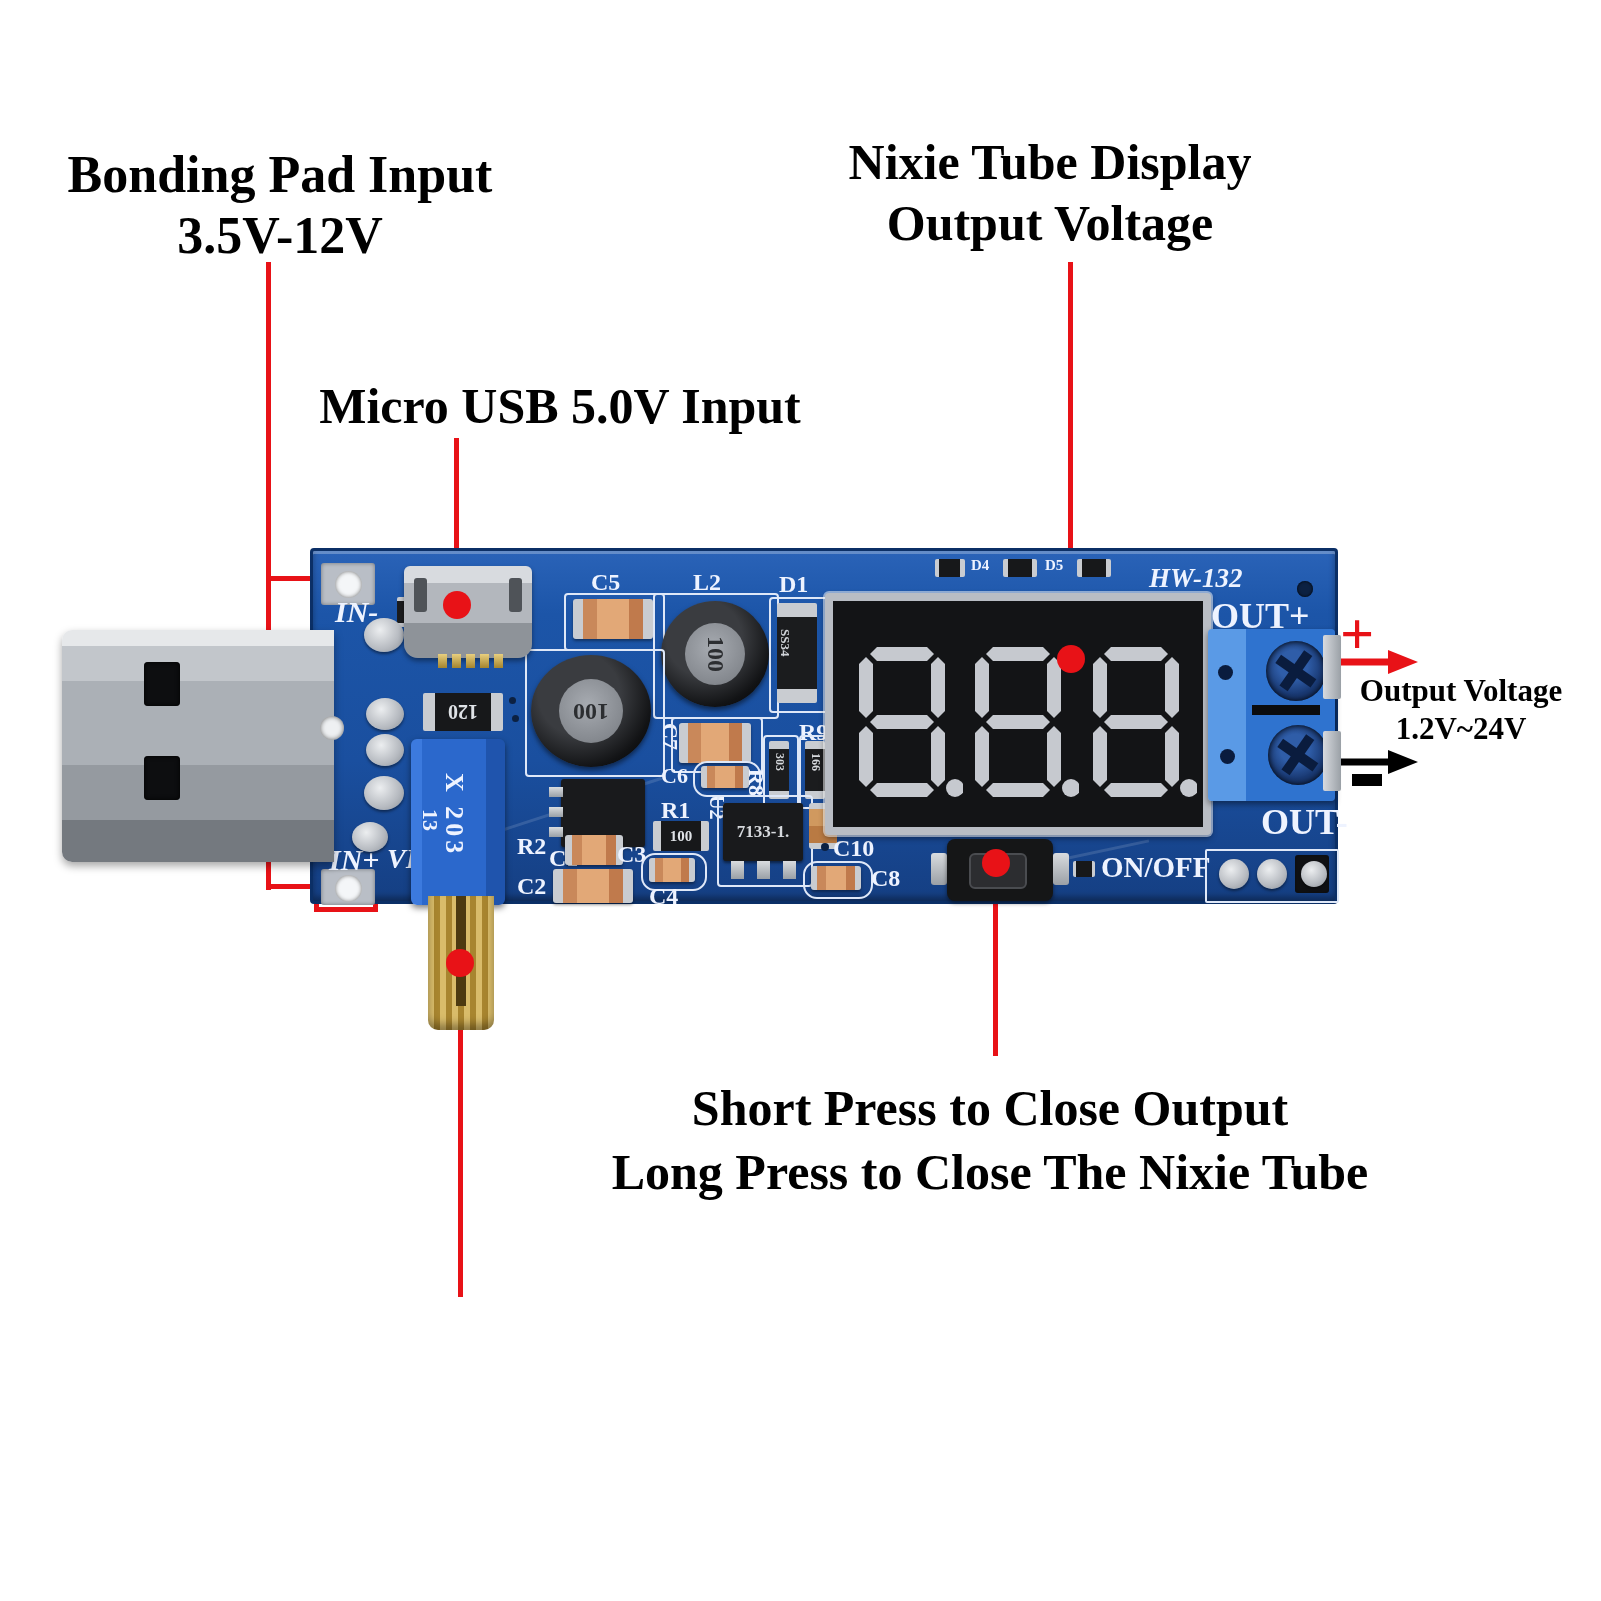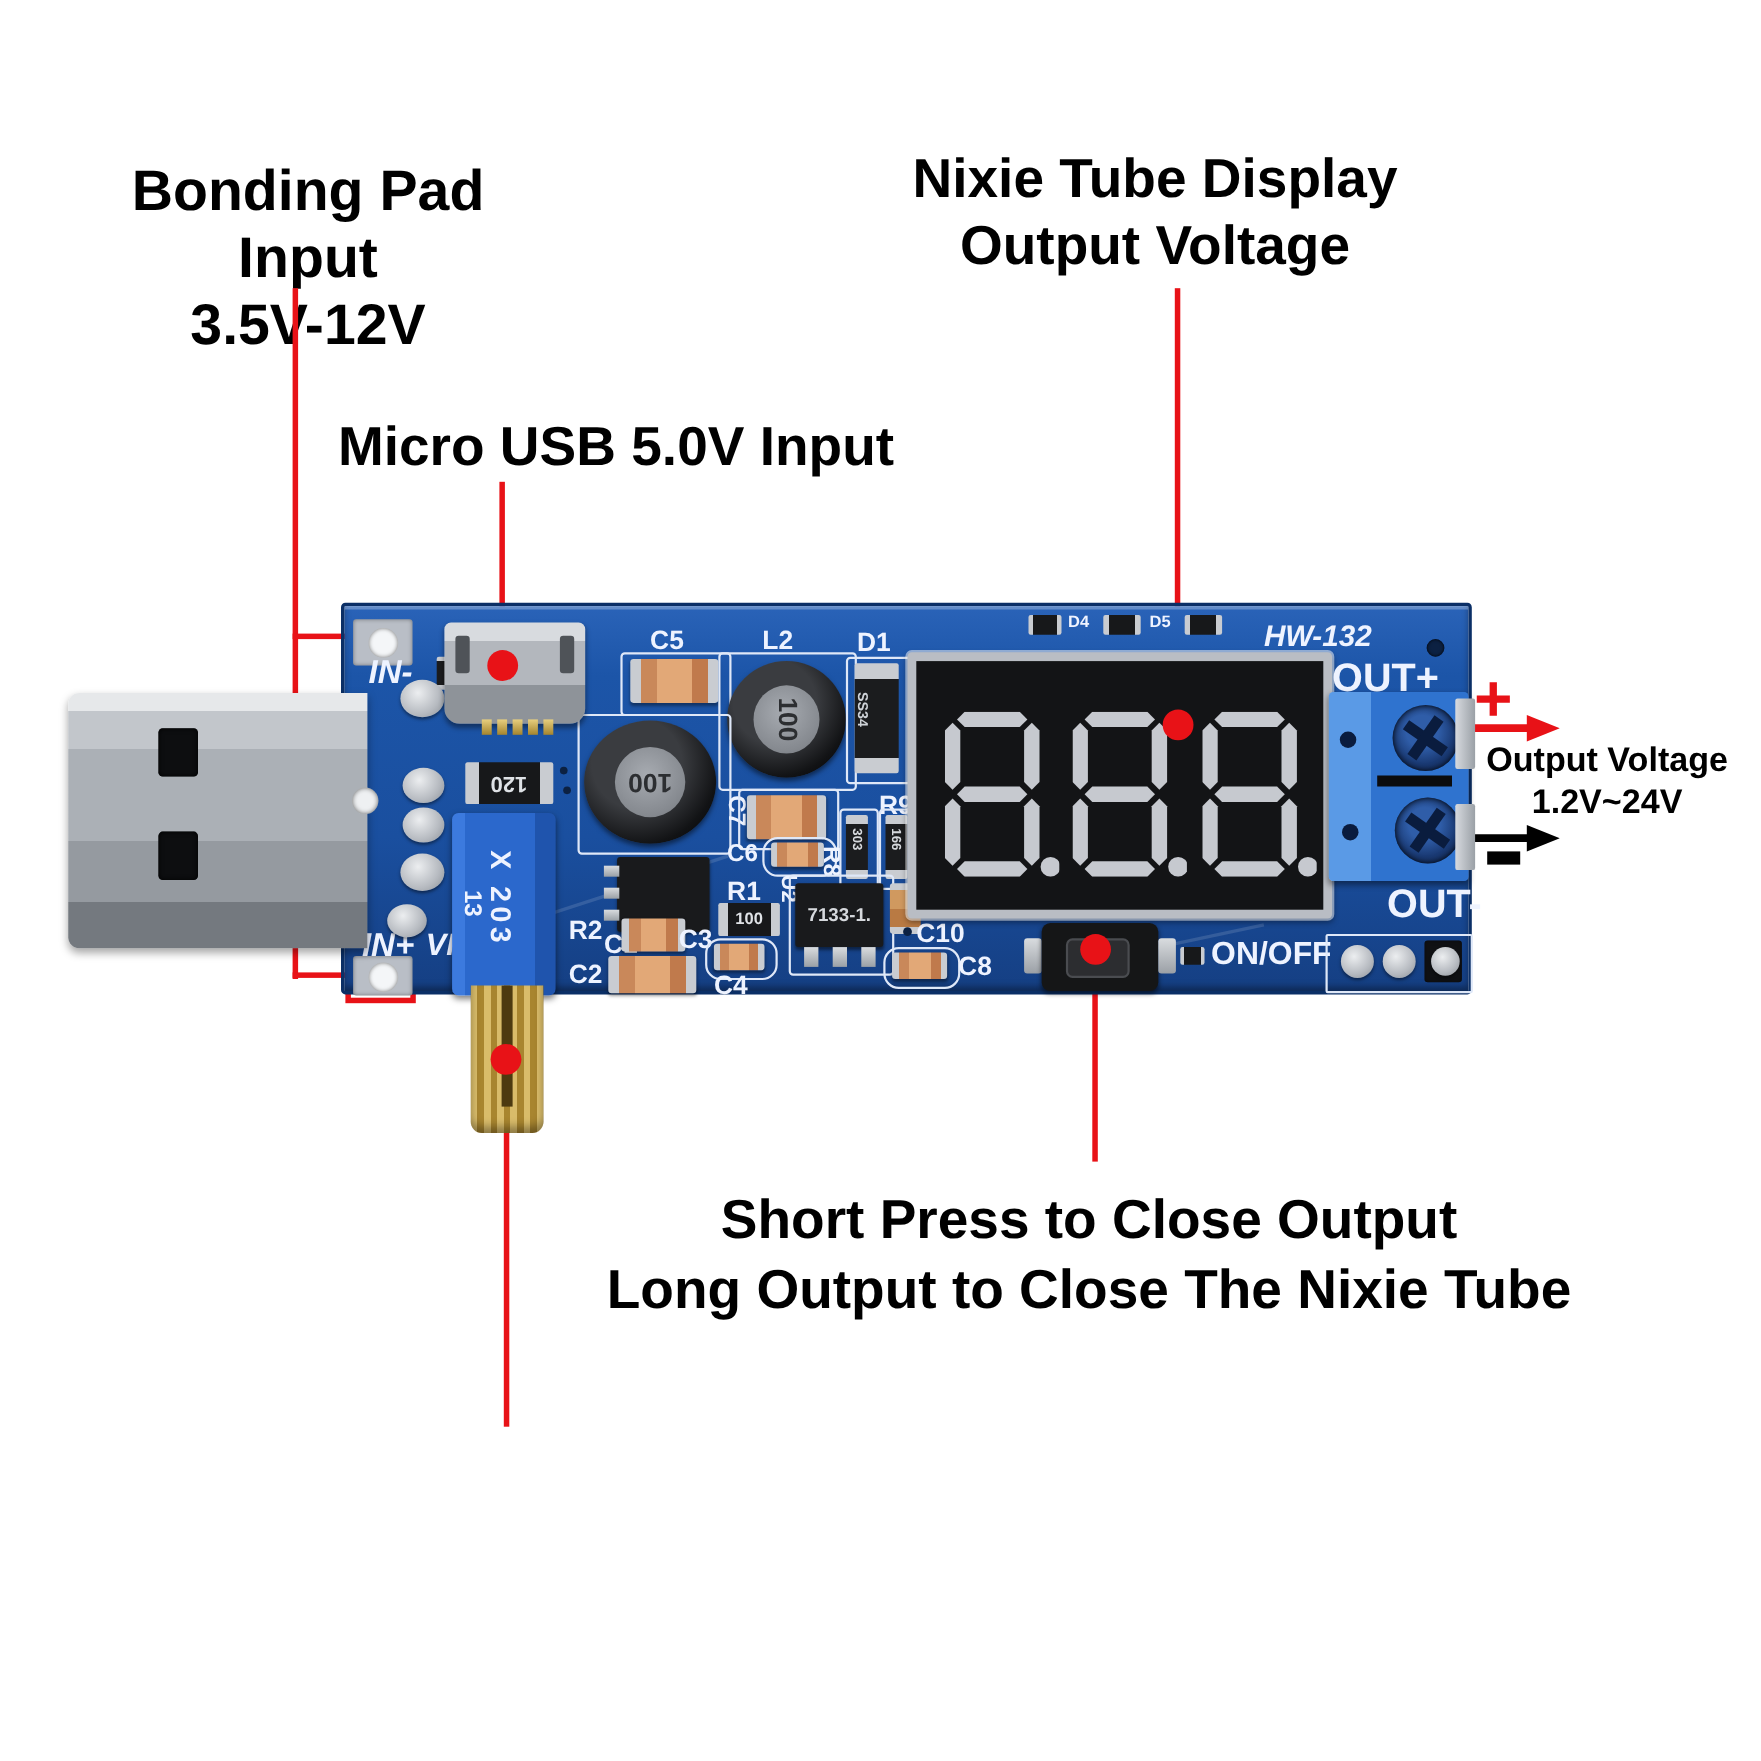--- a/index.html
+++ b/index.html
@@ -1,17 +1,17 @@
 <!DOCTYPE html>
 <html><head>
 <meta charset="utf-8">
 <style>
   html,body{margin:0;padding:0;background:#ffffff;}
   #canvas{position:relative;width:1601px;height:1601px;background:#ffffff;overflow:hidden;
-          font-family:Liberation Sans, sans-serif;}
+          font-family:Liberation Serif, serif;}
   
   .callout{position:absolute;color:#000;font-weight:bold;text-align:center;}
   #txt-bonding{left:50px;top:144px;width:460px;font-size:52px;line-height:61px;}
   #txt-musb{left:300px;top:378px;width:520px;font-size:50px;line-height:56px;}
   #txt-nixie{left:820px;top:132px;width:460px;font-size:50px;line-height:61px;}
   #txt-button{left:490px;top:1076px;width:1000px;font-size:50px;line-height:64px;}
   #txt-pot{left:30px;top:1326px;width:860px;font-size:48px;line-height:70px;}
   #txt-outv{left:1332px;top:672px;width:258px;font-size:31px;line-height:38px;font-weight:bold;text-align:center;position:absolute;color:#000;}
   #plus-sign{left:1340px;top:600px;font-size:60px;color:#e81217;font-weight:bold;position:absolute;}
   
@@ -116,21 +116,21 @@
   </div>
   <div class="callout" id="txt-musb">
     <div>Micro USB 5.0V Input</div>
   </div>
   <div class="callout" id="txt-nixie">
     <div>Nixie Tube Display</div>
     <div>Output Voltage</div>
   </div>
   <div class="callout" id="txt-button">
     <div>Short Press to Close Output</div>
-    <div>Long Output to Close The Nixie Tube</div>
+    <div>Long Press to Close The Nixie Tube</div>
   </div>
   <div class="callout" id="txt-pot">
   </div>
 
   <div id="plus-sign">+</div>
   <svg class="arrow-svg" style="left:1330px;top:648px" width="88" height="28">
     <line x1="0" y1="14" x2="62" y2="14" stroke="#e81217" stroke-width="7"></line>
     <polygon points="58,2 88,14 58,26" fill="#e81217"></polygon>
   </svg>
   <div id="txt-outv">

